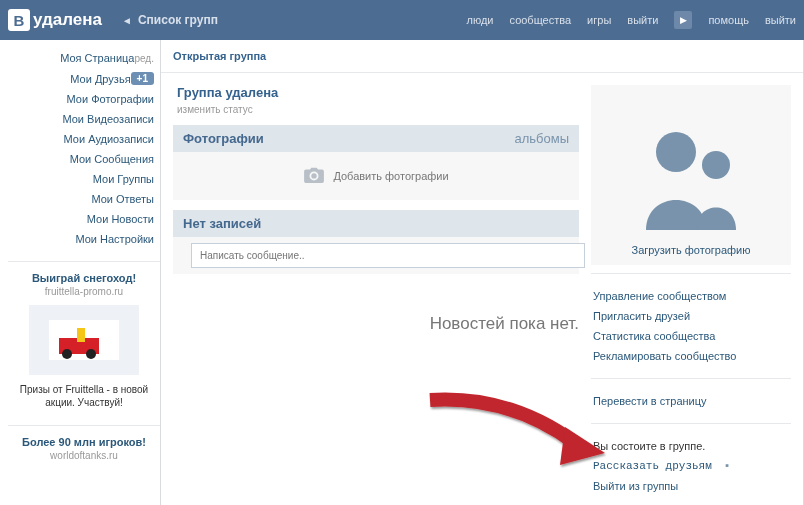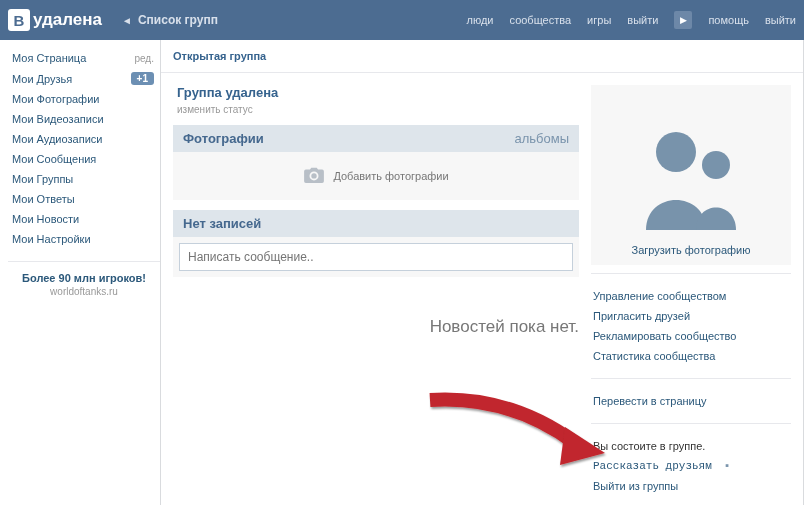--- a/index.html
+++ b/index.html
@@ -10,21 +10,21 @@
 .logo { display: flex; align-items: center; font-weight: bold; font-size: 17px; margin-right: 20px; }
 .logo-box { background: #fff; color: #4c6c91; width: 22px; height: 22px; border-radius: 3px; display: flex; align-items: center; justify-content: center; font-weight: bold; font-size: 15px; margin-right: 3px; }
 .breadcrumb { display: flex; align-items: center; font-size: 12px; font-weight: bold; color: #d8e0eb; }
 .breadcrumb .arrow { margin-right: 6px; font-size: 10px; }
 .topnav { margin-left: auto; display: flex; align-items: center; gap: 16px; }
 .topnav a { color: #d8e0eb; font-size: 11px; }
 .play-btn { background: #6d88a8; width: 18px; height: 18px; border-radius: 2px; display: flex; align-items: center; justify-content: center; color: #fff; font-size: 9px; }
 
 .layout { display: flex; }
 .sidebar { width: 160px; padding: 8px 0 8px 8px; }
-.sidebar-item { display: flex; align-items: center; justify-content: space-between; padding: 4px 6px 4px 4px; font-size: 11px; }
+.sidebar-item { display: flex; align-items: center; justify-content: flex-end; padding: 4px 6px 4px 4px; font-size: 11px; }
 .sidebar-item a { color: #2b587a; }
 .badge-edit { color: #999; font-size: 10px; }
 .badge-count { background: #6c8fb3; color: #fff; font-weight: bold; border-radius: 3px; padding: 1px 6px; font-size: 10px; }
 .ad-block { border-top: 1px solid #e7e8ec; margin-top: 12px; padding: 10px 4px 4px; text-align: center; }
 .ad-title { color: #2b587a; font-weight: bold; font-size: 11px; }
 .ad-domain { color: #999; font-size: 10px; margin-top: 2px; }
 .ad-img { width: 110px; height: 70px; background: #eef1f5; margin: 8px auto; display: flex; align-items: center; justify-content: center; }
 .ad-desc { font-size: 10px; color: #333; line-height: 1.3; }
 
 .content { flex: 1; border-left: 1px solid #d9dbde; border-right: 1px solid #d9dbde; min-height: 480px; }
@@ -34,21 +34,21 @@
 .col-right { width: 200px; }
 
 .group-title { color: #36638e; font-weight: bold; font-size: 13px; margin-left: 4px; }
 .group-status { color: #999; font-size: 10px; margin: 4px 0 10px 4px; }
 
 .block { margin-bottom: 10px; }
 .block-header { background: #dee5eb; padding: 6px 10px; display: flex; justify-content: space-between; align-items: center; font-weight: bold; color: #45688e; font-size: 13px; }
 .block-header .right-link { font-weight: normal; color: #7a94ac; }
 .block-body { background: #f7f7f7; padding: 14px; text-align: center; color: #777; font-size: 11px; display: flex; align-items: center; justify-content: center; gap: 8px; }
 .camera-icon { color: #b8bfc7; }
-.post-input { width: 100%; border: 1px solid #c5d0db; padding: 6px 8px; font-size: 12px; color: #777; background: #fff; }
+.post-input { width: 100%; border: 1px solid #c5d0db; padding: 6px 8px; font-size: 10px; color: #777; background: #fff; margin-left: 12px; }
 .no-news { text-align: right; color: #777; font-size: 17px; padding: 30px 0; }
 
 .avatar-box { background: #f7f7f7; height: 180px; display: flex; align-items: center; justify-content: center; margin-bottom: 8px; position: relative; }
 .avatar-box svg { fill: #7893ab; }
 .upload-link { position: absolute; bottom: 9px; color: #2b587a; font-size: 11px; }
 .side-links { border-top: 1px solid #e7e8ec; padding: 12px 2px; }
 .side-links a, .side-links .side-text { display: block; padding: 4px 0; font-size: 11px; color: #2b587a; }
 .side-text { color: #333 !important; }
 .tell-friends { display: flex; align-items: center; gap: 12px; font-family: Liberation Mono, monospace; }
 .speech-icon { color: #7a94ac; font-size: 11px; }
@@ -111,20 +111,34 @@
             <a>Мои Ответы</a>
           </div>
           <div class="sidebar-item">
             <a>Мои Новости</a>
           </div>
           <div class="sidebar-item">
             <a>Мои Настройки</a>
           </div>
         </div>
     <div id="sidebar-ads">
+          <div class="ad-block">
+            <div class="ad-title">Выиграй снегоход!</div>
+            <div class="ad-domain">fruittella-promo.ru</div>
+            <div class="ad-img">
+              <svg width="70" height="40">
+                <rect width="70" height="40" fill="#fff"></rect>
+                <rect x="10" y="18" width="40" height="16" fill="#d62027"></rect>
+                <circle cx="18" cy="34" r="5" fill="#222"></circle>
+                <circle cx="42" cy="34" r="5" fill="#222"></circle>
+                <rect x="28" y="8" width="8" height="14" fill="#f5c518"></rect>
+              </svg>
+            </div>
+            <div class="ad-desc">Призы от Fruittella - в новой акции. Участвуй!</div>
+          </div>
           <div class="ad-block">
             <div class="ad-title">Более 90 млн игроков!</div>
             <div class="ad-domain">worldoftanks.ru</div>
           </div>
         </div>
   </div>
 
   <div class="content">
     <div class="content-header">Открытая группа</div>
     <div class="content-body">
@@ -166,22 +180,22 @@
             <path d="M15 110 C15 70 75 70 75 110 Z"></path>
             <circle cx="85" cy="45" r="14"></circle>
             <path d="M65 110 C65 80 105 80 105 110 Z"></path>
           </svg>
           <a class="upload-link">Загрузить фотографию</a>
         </div>
 
         <div class="side-links" id="admin-links">
               <a>Управление сообществом</a>
               <a>Пригласить друзей</a>
+              <a>Статистика сообщества</a>
               <a>Рекламировать сообщество</a>
-              <a>Статистика сообщества</a>
             </div>
 
         <div class="side-links">
           <a>Перевести в страницу</a>
         </div>
 
         <div class="side-links">
           <span class="side-text">Вы состоите в группе.</span>
           <span class="tell-friends">
             <a>Рассказать друзьям</a>

